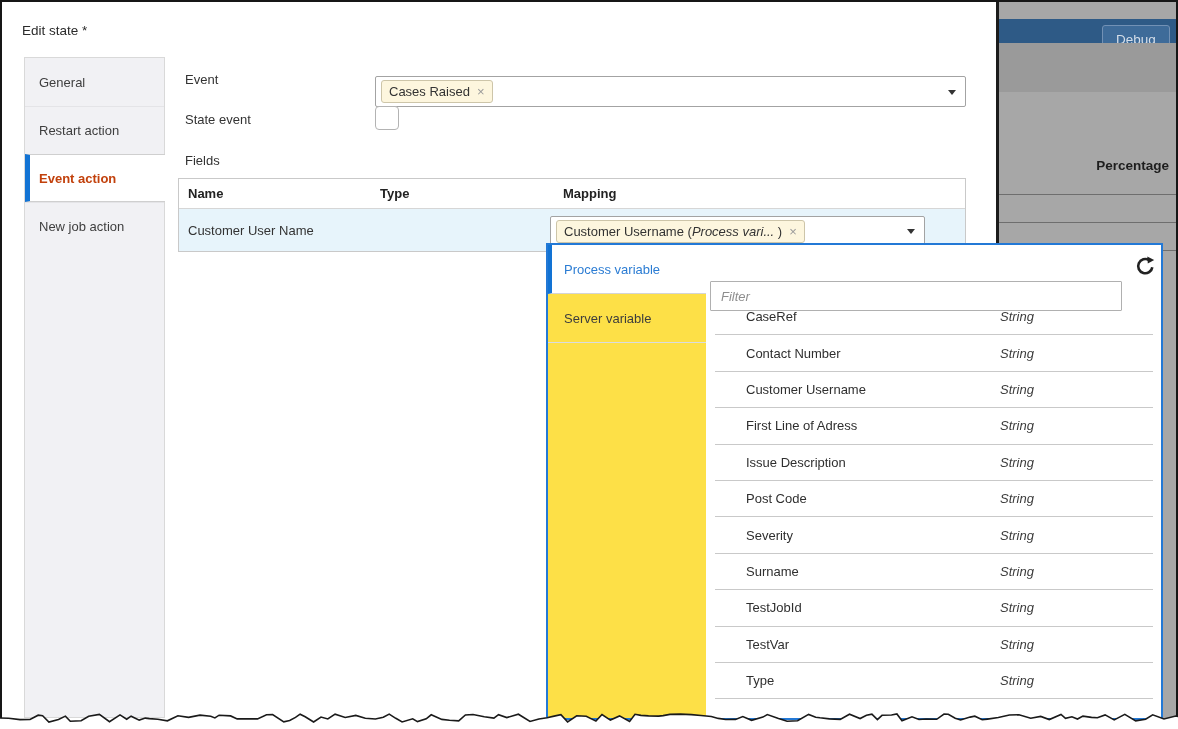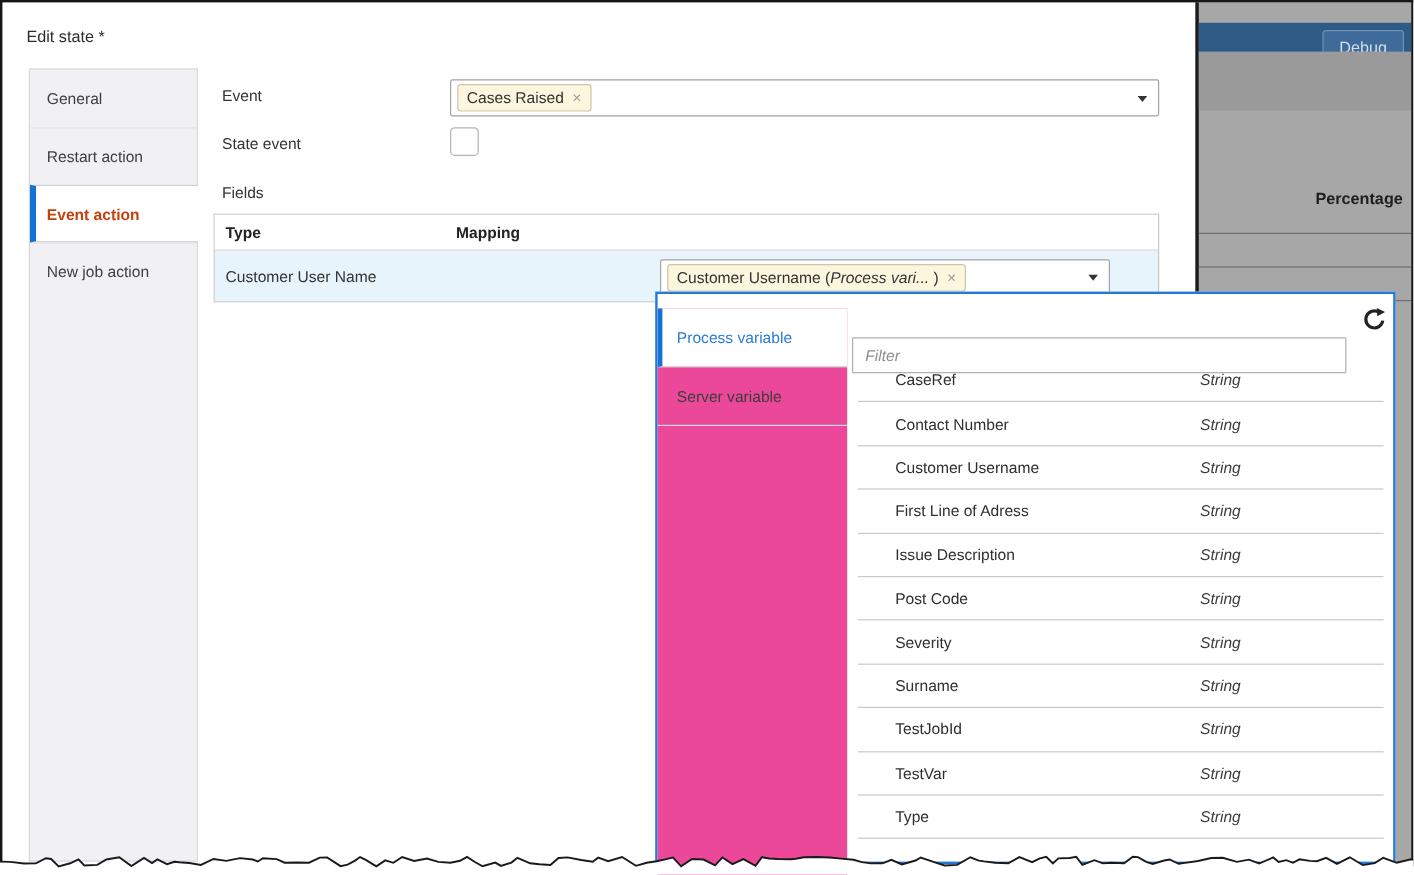--- a/index.html
+++ b/index.html
@@ -38,37 +38,37 @@
   .lbl { position:absolute; font-size:13px; color:#333; }
 
   .combobox { position:absolute; background:#fff; border:1px solid #a3a3a3; border-radius:2px;
               display:flex; align-items:center; padding-left:5px; }
   .caret { position:absolute; right:9px; top:50%; margin-top:-2px; width:0; height:0;
            border-left:4.5px solid transparent; border-right:4.5px solid transparent; border-top:5px solid #333; }
   .tag { display:inline-flex; align-items:center; background:#fdf6de; border:1px solid #cdc5a9;
          border-radius:3px; padding:3px 7px; font-size:13px; color:#333; white-space:pre; }
   .tag .x { color:#9a9a9a; margin-left:7px; font-size:13px; line-height:1; }
 
-  #event-combo { left:373px; top:64px; width:591px; height:31px; }
+  #event-combo { left:373px; top:74px; width:591px; height:31px; }
   #state-checkbox { position:absolute; left:373px; top:104px; width:24px; height:24px;
                     border:1px solid #b3b3b3; border-radius:4px; background:#fff; }
 
   #fields-table { position:absolute; left:176px; top:176px; width:788px; border:1px solid #c9c9c9; }
   .tbl-header { display:grid; grid-template-columns:192px 183px auto; height:30px; background:#fff;
                 border-bottom:1px solid #d6d6d6; }
   .tbl-header div { display:flex; align-items:center; padding-left:9px; font-size:13px; font-weight:bold; color:#222; }
   .tbl-row { display:grid; grid-template-columns:192px 183px auto; height:42px; background:#e7f4fb; }
   .tbl-row div { display:flex; align-items:center; padding-left:9px; font-size:13px; color:#333; }
   #mapping-combo { left:371px; top:37px; width:375px; height:30px; }
   .ital { font-style:italic; }
 
   
   #picker { position:absolute; left:546px; top:243px; width:617px; height:477px; background:#fff;
             border:2px solid #2379d6; z-index:4; }
-  #picker-tabstrip { position:absolute; left:0; top:0; width:158px; height:473px; background:#ec4899;margin-top:12px; }
+  #picker-tabstrip { position:absolute; left:0; top:0; width:158px; height:473px; background:#fde047; }
   .picker-tab { height:49px; display:flex; align-items:center; padding-left:16px; font-size:13px;
                 color:#3d3d3d; border-bottom:1px solid #d9dce1; }
   .picker-tab.selected { background:#fff; color:#2b7cd3; border-left:4px solid #1273d4; padding-left:12px;
                          border-bottom:1px solid #d4d4d4; }
   #filter-input { position:absolute; left:162px; top:8px; width:412px; height:30px; border:1px solid #b0b0b0;
                   border-radius:1px; padding-left:10px; font-size:13px; color:#333;
                   font-family:"Liberation Sans", sans-serif; outline:none;margin-top:28px; }
   #filter-input::placeholder { font-style:italic; color:#8e8e8e; }
   #refresh-btn { position:absolute; left:584px; top:9px; width:26px; height:26px; background:transparent;
                  border:none; cursor:pointer; }
@@ -109,20 +109,21 @@
       <span class="caret"></span>
     </div>
 
     <div class="lbl" style="left:183px; top:110px">State event</div>
     <div id="state-checkbox"></div>
 
     <div class="lbl" style="left:183px; top:151px">Fields</div>
 
     <div id="fields-table">
       <div class="tbl-header">
+        <div>Name</div>
         <div>Type</div>
         <div>Mapping</div>
       </div>
       <div class="tbl-row">
         <div>Customer User Name</div>
         <div></div>
       </div>
       <div class="combobox" id="mapping-combo">
         <span class="tag"><span>Customer Username (</span><span class="ital">Process vari... </span><span>)</span><span class="x">×</span></span>
         <span class="caret"></span>

